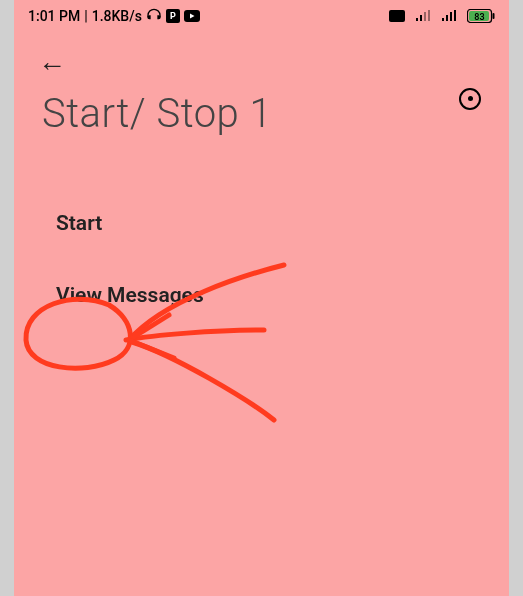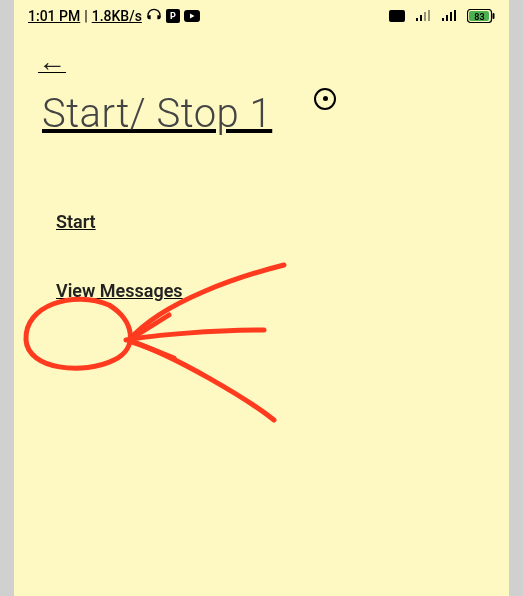--- a/index.html
+++ b/index.html
@@ -5,26 +5,25 @@
     * { margin: 0; padding: 0; box-sizing: border-box; }
     body {
       font-family: -apple-system, BlinkMacSystemFont, 'Segoe UI', Roboto, sans-serif;
       background: #d0d0d0;
       width: 523px;
       height: 596px;
       display: flex;
       justify-content: center;
     }
     .phone-frame {
-      background: #fef9c3;
+      background: #fca5a5;
       width: 495px;
       height: 596px;
       position: relative;
       overflow: hidden;
-      text-decoration: underline;
     }
     .status-bar {
       display: flex;
       justify-content: space-between;
       align-items: center;
       padding: 8px 14px 6px 14px;
       font-size: 14px;
       font-weight: 500;
       color: #000;
     }
@@ -47,20 +46,21 @@
     }
     .back-arrow {
       font-size: 28px;
       font-weight: 300;
       color: #222;
       line-height: 1;
     }
     .header-row {
       display: flex;
       align-items: center;
+      justify-content: space-between;
       padding: 14px 28px 0 28px;
       gap: 42px;
     }
     .page-title {
       font-size: 40px;
       font-weight: 300;
       color: #444;
       letter-spacing: 0.5px;
     }
     .circle-icon {
@@ -77,21 +77,21 @@
       width: 5px;
       height: 5px;
       background: #000;
       border-radius: 50%;
     }
     .menu {
       padding: 50px 0 0 0;
     }
     .menu-item {
       padding: 24px 42px;
-      font-size: 18px;
+      font-size: 21px;
       font-weight: 600;
       color: #222;
     }
     .annotation {
       position: absolute;
       pointer-events: none;
     }
     .annotation svg {
       overflow: visible;
     }

